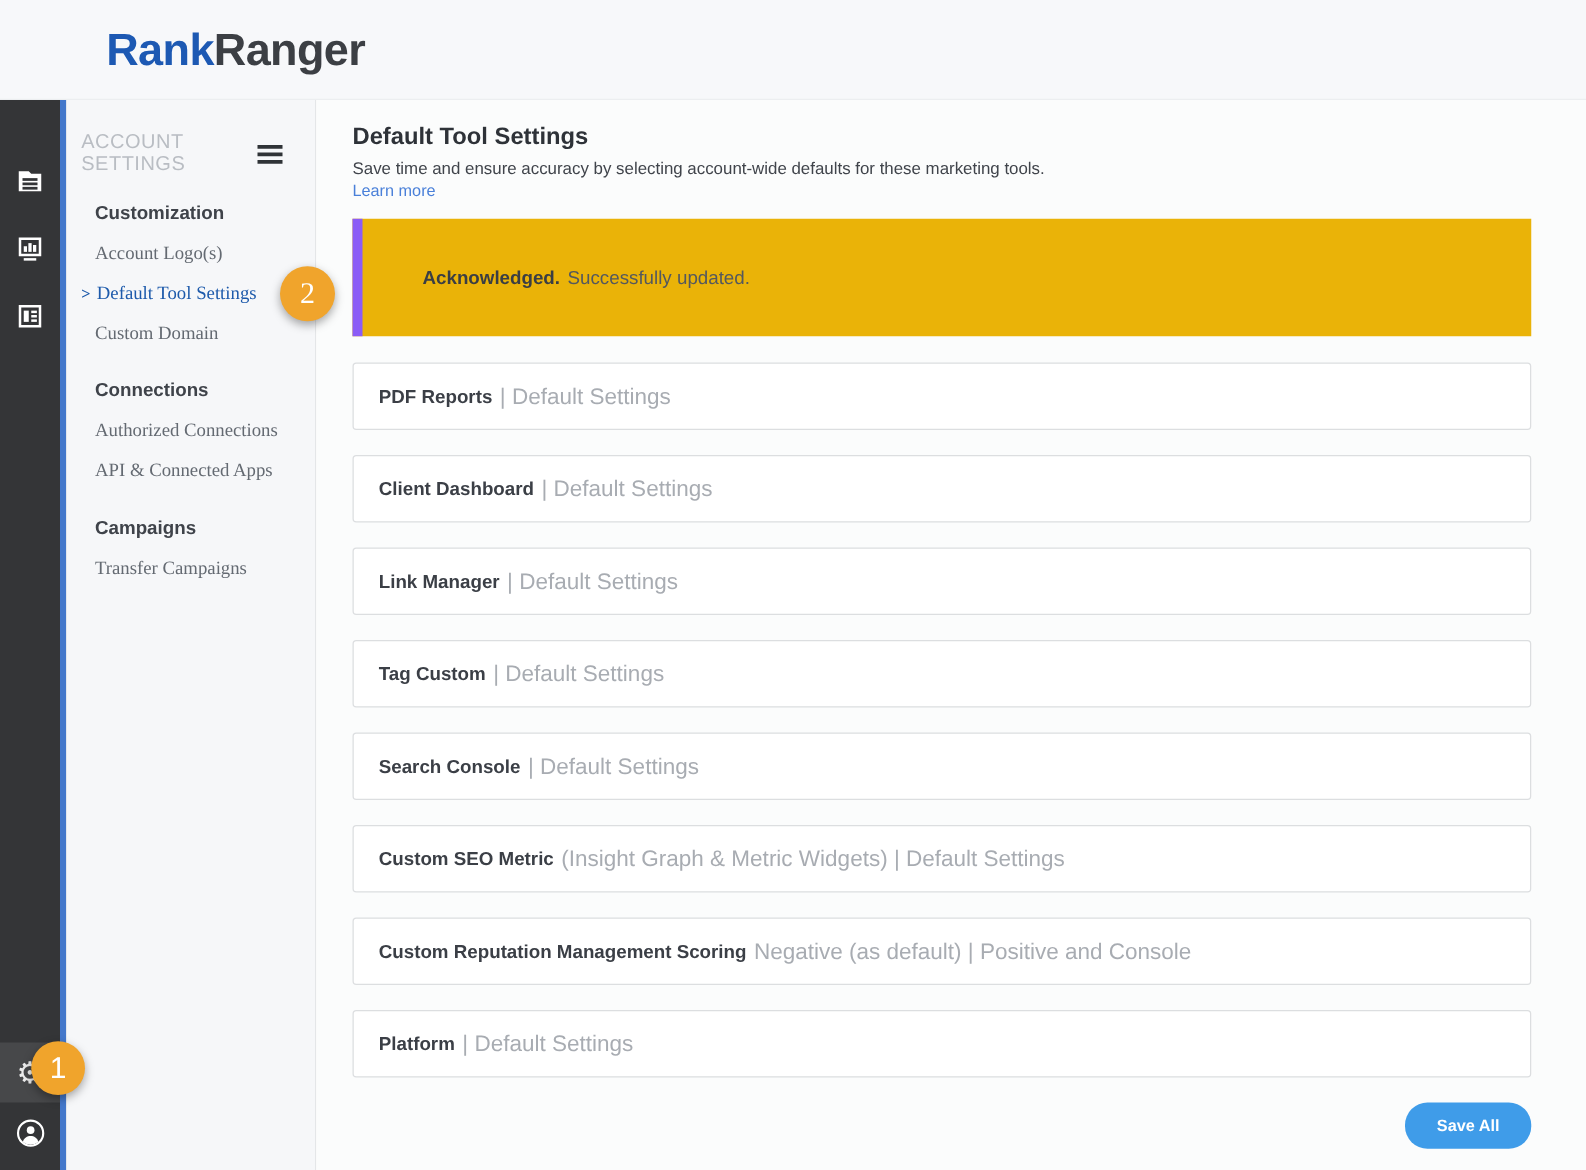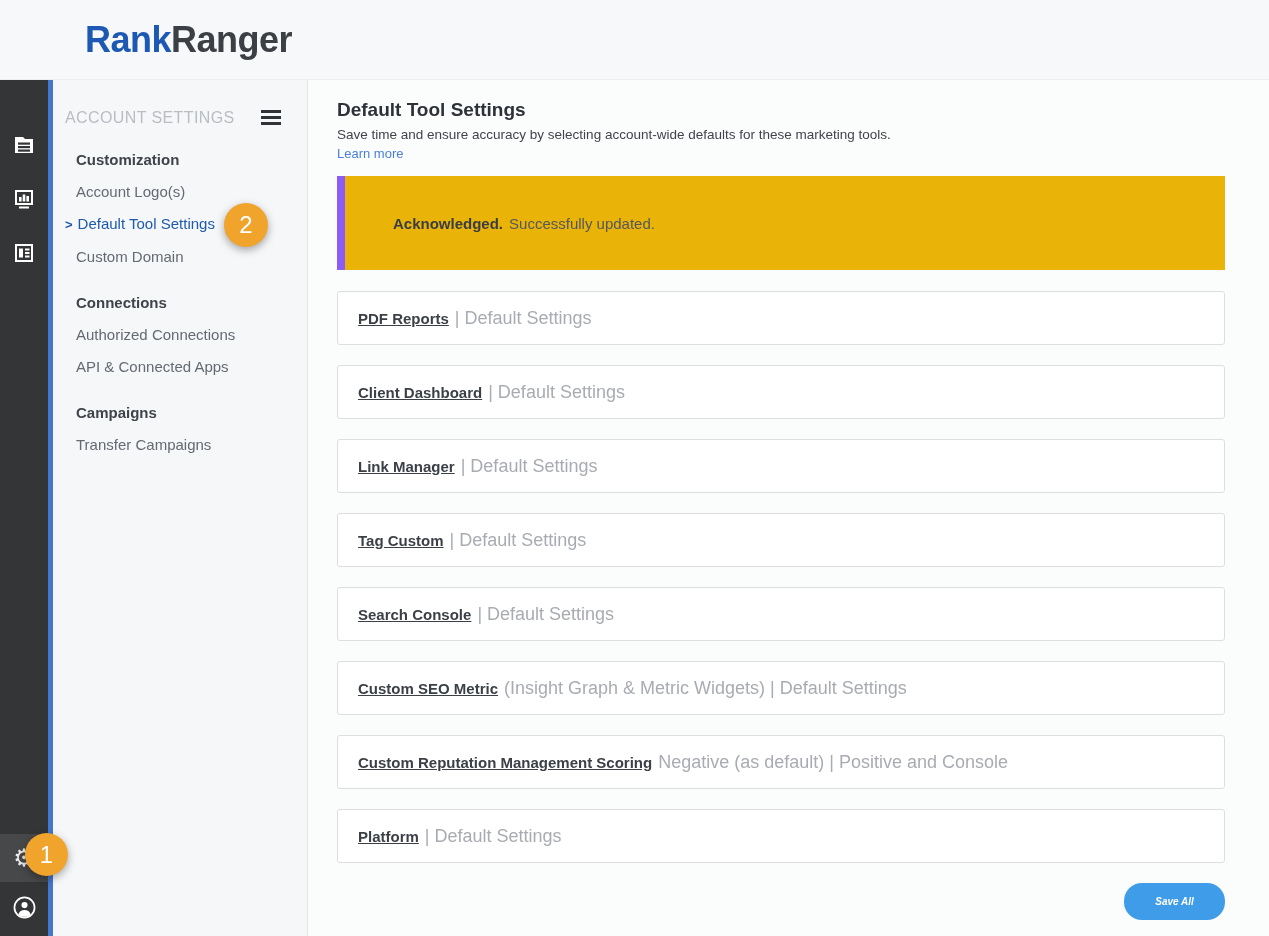--- a/index.html
+++ b/index.html
@@ -19,49 +19,49 @@
   .rail-icon { width:48px; height:54px; display:flex; align-items:center; justify-content:center; cursor:pointer; }
   .rail-icon:first-child { margin-top:40px; }
   .rail-bottom { margin-top:auto; width:48px; }
   .rail-icon.active { background:#47484a; height:48px; }
   .gear-glyph { color:#ececec; font-size:24px; line-height:1; font-family:"DejaVu Sans", sans-serif; }
 
   .badge { background:#f0a42c; color:#fff; border-radius:50%; display:flex; align-items:center; justify-content:center; box-shadow:0 3px 8px rgba(0,0,0,0.35); font-weight:normal; }
   .badge-rail { position:absolute; left:25px; top:753px; width:43px; height:43px; font-size:24px; z-index:5; }
 
   
-  .menu { width:255px; background:#f6f7f9; border-right:1px solid #e4e6e8; padding:25px 0 0 12px; flex-shrink:0; }
+  .menu { width:200px; background:#f6f7f9; border-right:1px solid #e4e6e8; padding:25px 0 0 12px; flex-shrink:0; }
   .menu-top { display:flex; align-items:center; justify-content:space-between; padding-right:24px; margin-bottom:14px; }
   .menu-title { color:#b9bdc3; font-size:16px; letter-spacing:0.4px; }
   .hamburger { cursor:pointer; padding:2px; }
   .hamburger div { width:20px; height:3px; background:#2f3337; margin:3px 0; }
 
   .menu-groups { padding-left:11px; }
   .menu-header { color:#3f434a; font-weight:bold; font-size:15px; line-height:32px; margin-top:14px; }
-  .menu-item { color:#646a72; font-size:15px; line-height:32px; cursor:pointer; position:relative; }
+  .menu-item { color:#646a72; font-size:15px; line-height:32px; cursor:pointer; position:relative;font-family:Liberation Serif, serif; }
   .menu-item.active { color:#1d5aab; }
   .menu-item .chev { font-size:13px; font-weight:bold; margin:0 5px 0 -11px; }
   .badge-menu { position:absolute; left:148px; top:50%; transform:translateY(-50%); width:44px; height:44px; font-size:24px; z-index:5; }
 
   
   .main { flex:1; padding:19px 44px 0 29px; background:#fbfcfc; }
   .page-title { font-size:19px; font-weight:bold; color:#2e3238; margin-bottom:5px; }
   .page-sub { font-size:13.5px; color:#40444b; line-height:18px; }
   .learn-more { font-size:13px; color:#4a80d9; line-height:18px; text-decoration:none; display:inline-block; cursor:pointer; }
 
   .alert { margin-top:13px; height:94px; background:#eab308; border-left:8px solid #8b5cf6; display:flex; align-items:center; padding-left:48px; font-size:15px; color:#54585e; }
   .alert b { color:#3a3e44; margin-right:6px; }
 
   .tool-list { margin-top:21px; }
   .tool-row { height:54px; background:#fff; border:1px solid #dcdee0; border-radius:3px; margin-bottom:20px; display:flex; align-items:center; padding-left:20px; cursor:pointer; }
-  .tool-name { font-size:15px; font-weight:bold; color:#3b3f46;text-decoration:underline; }
+  .tool-name { font-size:15px; font-weight:bold; color:#3b3f46; }
   .tool-detail { font-size:18px; color:#a8acb2; margin-left:6px; }
 
   .save-row { display:flex; justify-content:flex-end; margin-top:17px; }
-  .save-btn { background:#3f9ce9; color:#fff; border:none; border-radius:18px; width:101px; height:37px; font-size:10px; font-weight:bold; font-family:"Liberation Sans", sans-serif; cursor:pointer;font-style:italic; }
+  .save-btn { background:#3f9ce9; color:#fff; border:none; border-radius:18px; width:101px; height:37px; font-size:13px; font-weight:bold; font-family:"Liberation Sans", sans-serif; cursor:pointer; }
 </style>
 </head>
 <body>
 
 <div class="header">
   <div class="logo">
     <span class="p1">Rank</span><span class="p2">Ranger</span>
   </div>
 </div>
 

